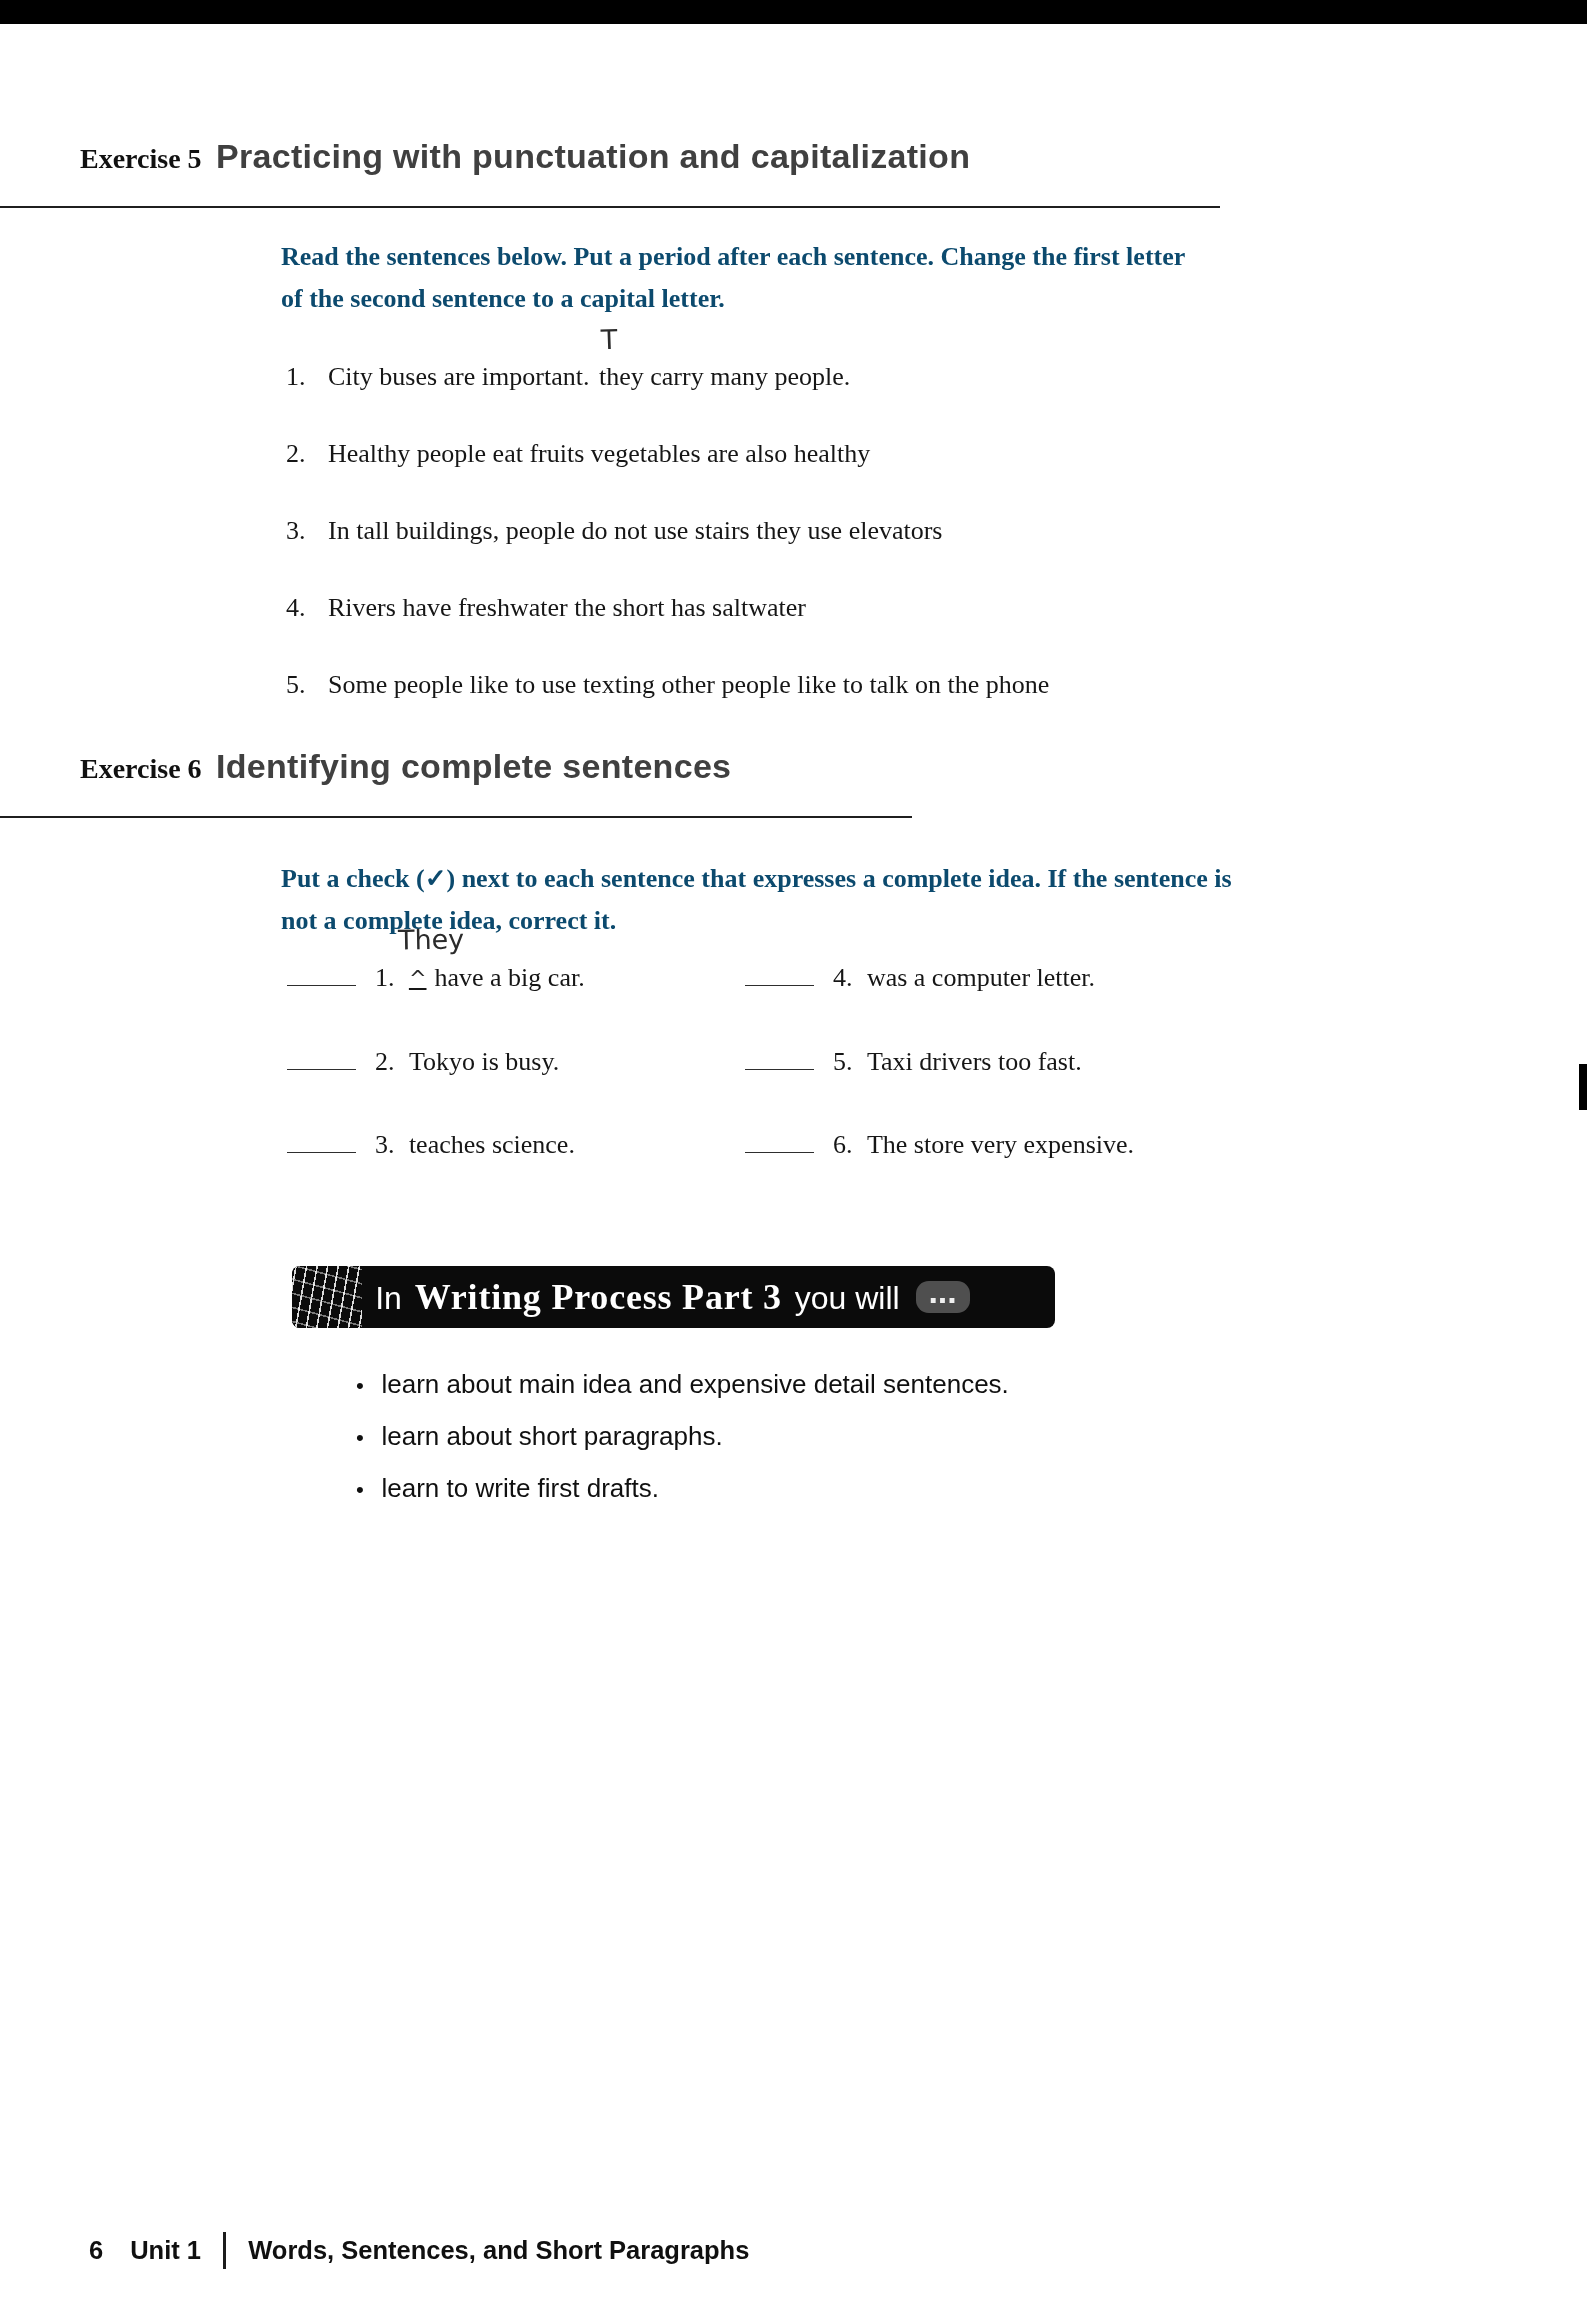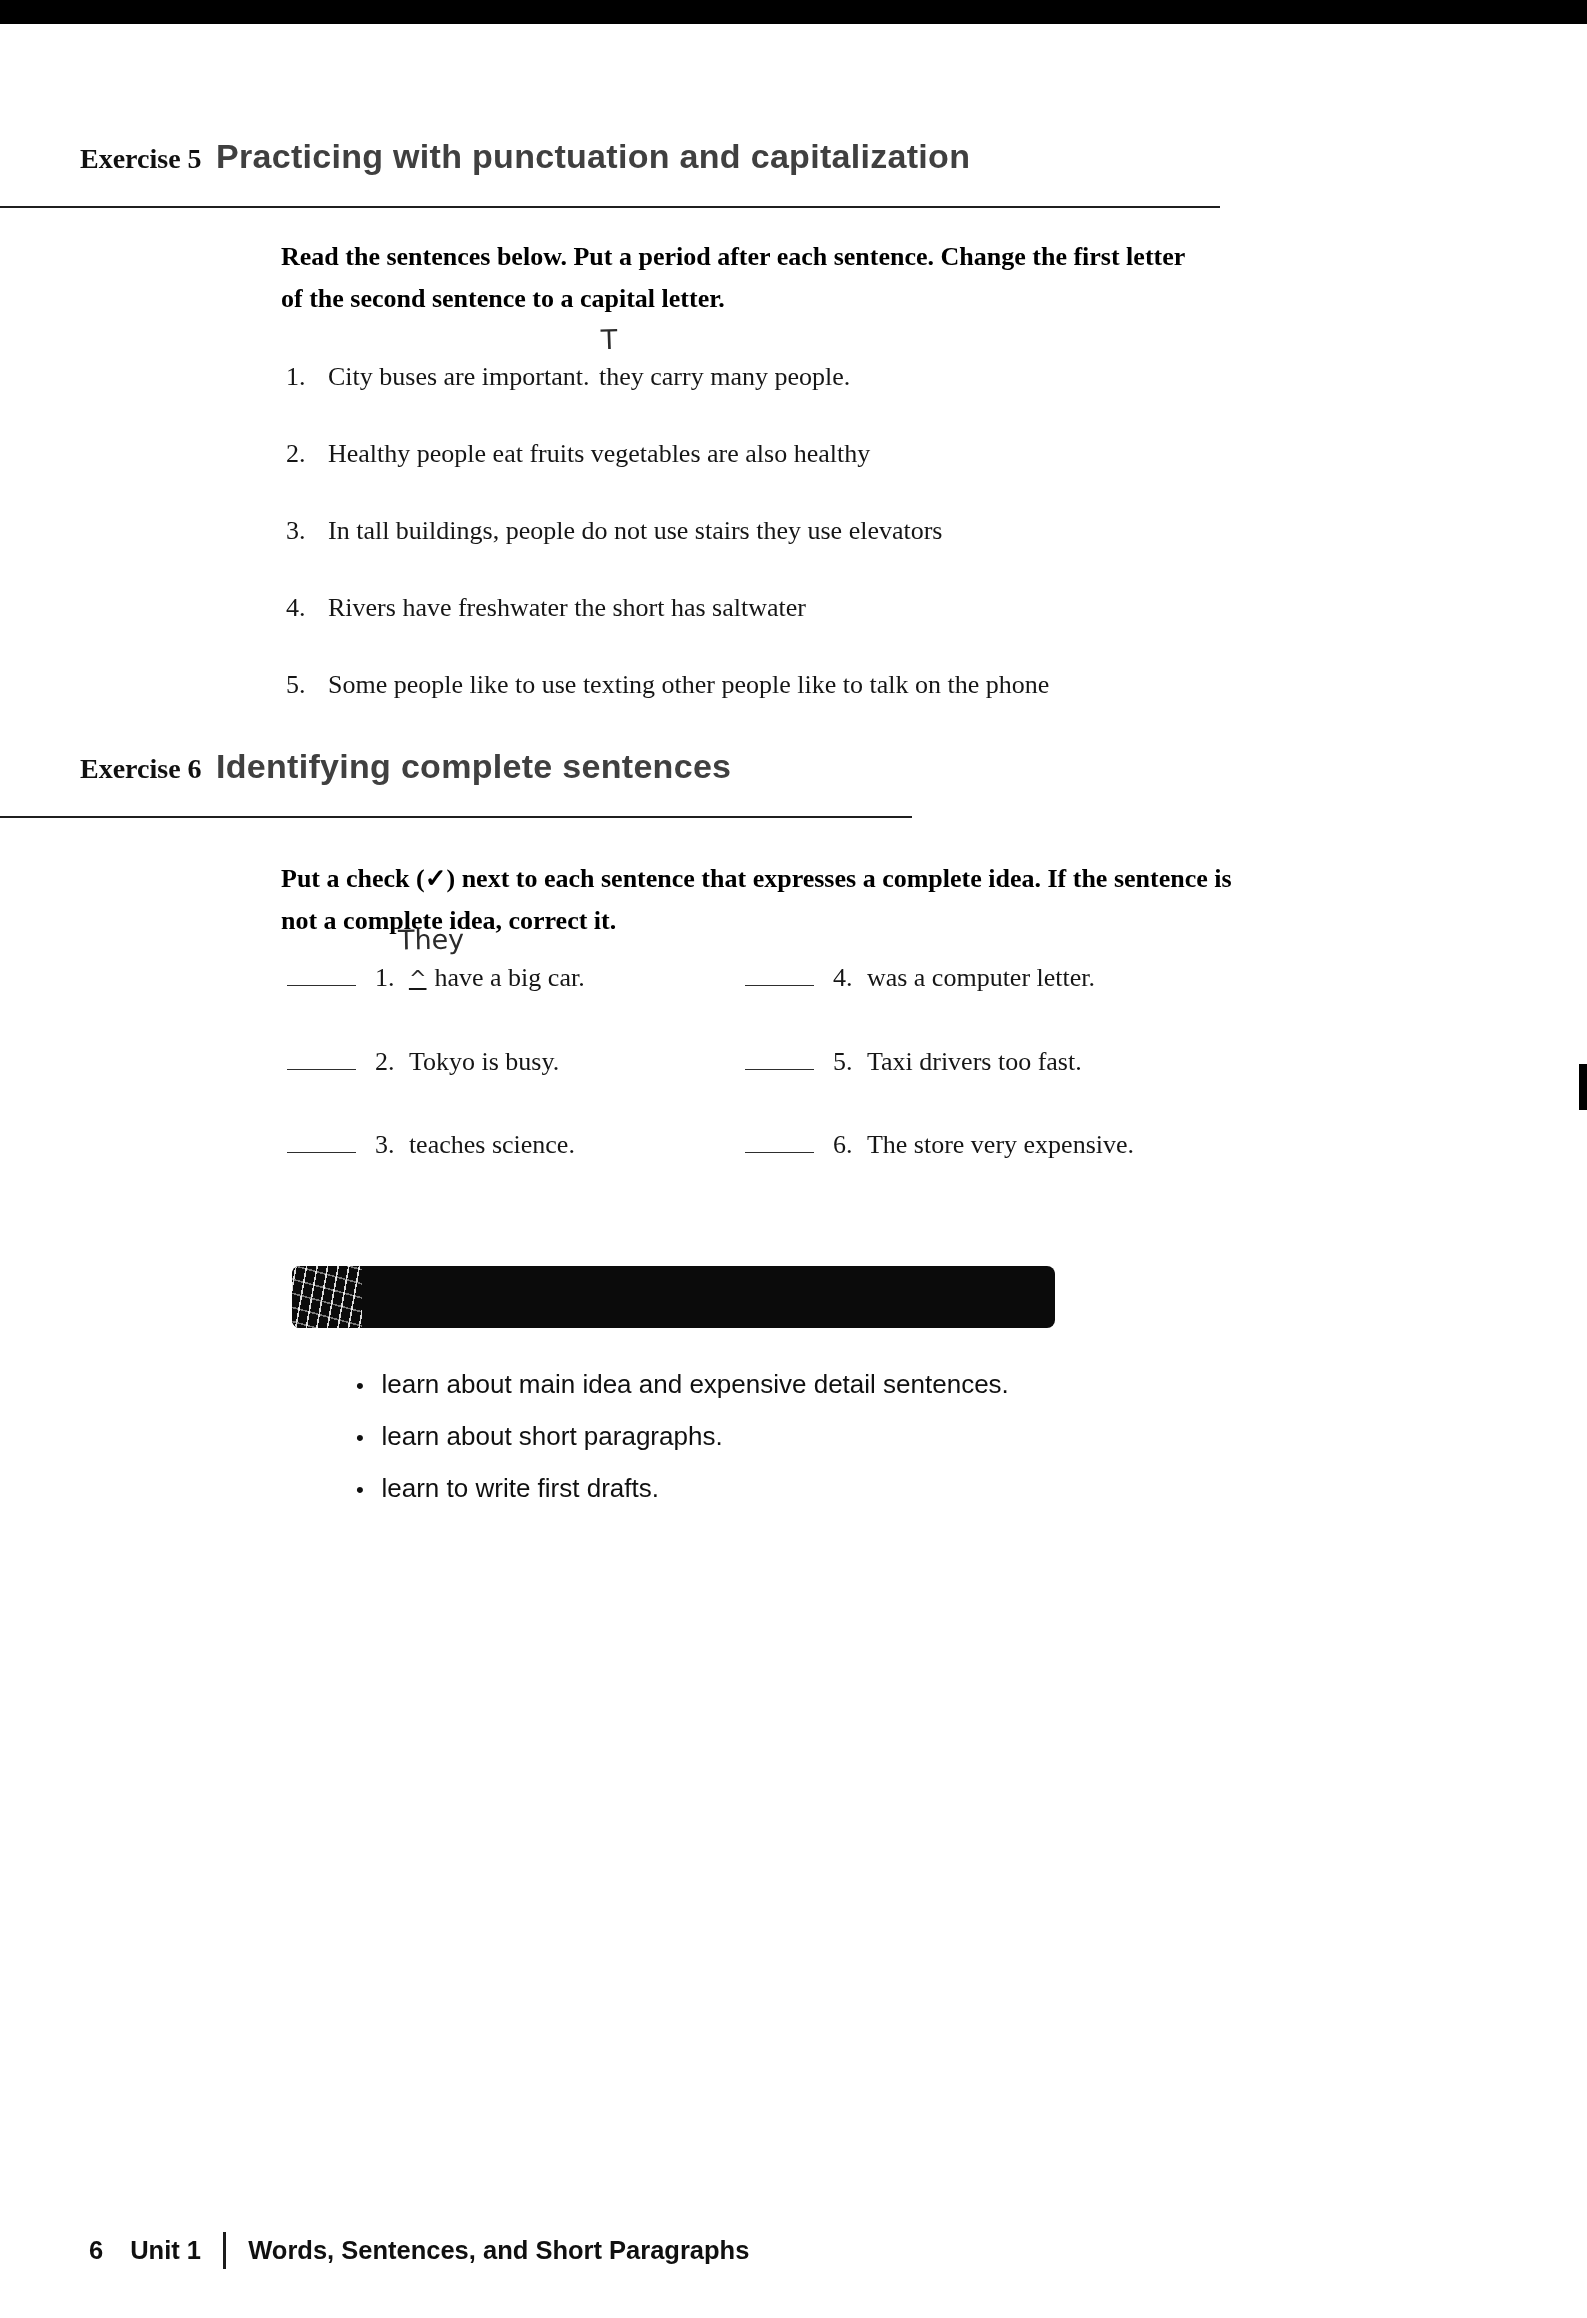--- a/index.html
+++ b/index.html
@@ -22,21 +22,21 @@
   #ex6-header { top:747px; left:80px; }
   .ex-label { font-family:"Liberation Serif", serif; font-weight:700; font-size:28px; color:#111; }
   .ex-title { font-family:"Liberation Sans", sans-serif; font-weight:700; font-size:34px; letter-spacing:0.3px; color:#404040; }
 
   .rule { position:absolute; height:2.4px; background:#1f1f1f; }
   #rule5 { top:206px; left:0; width:1220px; }
   #rule6 { top:816px; left:0; width:912px; }
 
   .instructions {
     position:absolute; left:281px;
-    font-weight:700; font-size:26px; line-height:1.6; color:#000000;
+    font-weight:700; font-size:26px; line-height:1.6; color:#0c4a6e;
   }
   #ex5-instructions { top:236px; width:918px; }
   #ex6-instructions { top:846px; width:970px;margin-top:12px; }
 
   
   #ex5-list { position:absolute; top:361px; left:286px; font-size:26px; }
   .s-item { display:flex; line-height:32px; margin-bottom:45px; }
   .s-num { width:42px; flex:none; }
   .marked { position:relative; display:inline-block; }
   .hand {
@@ -182,20 +182,26 @@
         <span class="blank"></span><span class="n6">3.</span><span>teaches science.</span>
       </span>
       <span class="cell6">
         <span class="blank"></span><span class="n6">6.</span><span>The store very expensive.</span>
       </span>
     </div>
   </div>
 
   <div id="banner">
     <div class="noise-texture"></div>
+    <div class="banner-text">
+      <span class="b-prefix">In</span>
+      <span class="b-title">Writing Process Part 3</span>
+      <span class="b-suffix">you will</span>
+      <span class="b-ellipsis">...</span>
+    </div>
   </div>
 
   <div id="bullets">
     <div class="bullet-item">
       <span class="bullet-dot">•</span>
       <span>learn about main idea and expensive detail sentences.</span>
     </div>
     <div class="bullet-item">
       <span class="bullet-dot">•</span>
       <span>learn about short paragraphs.</span>

